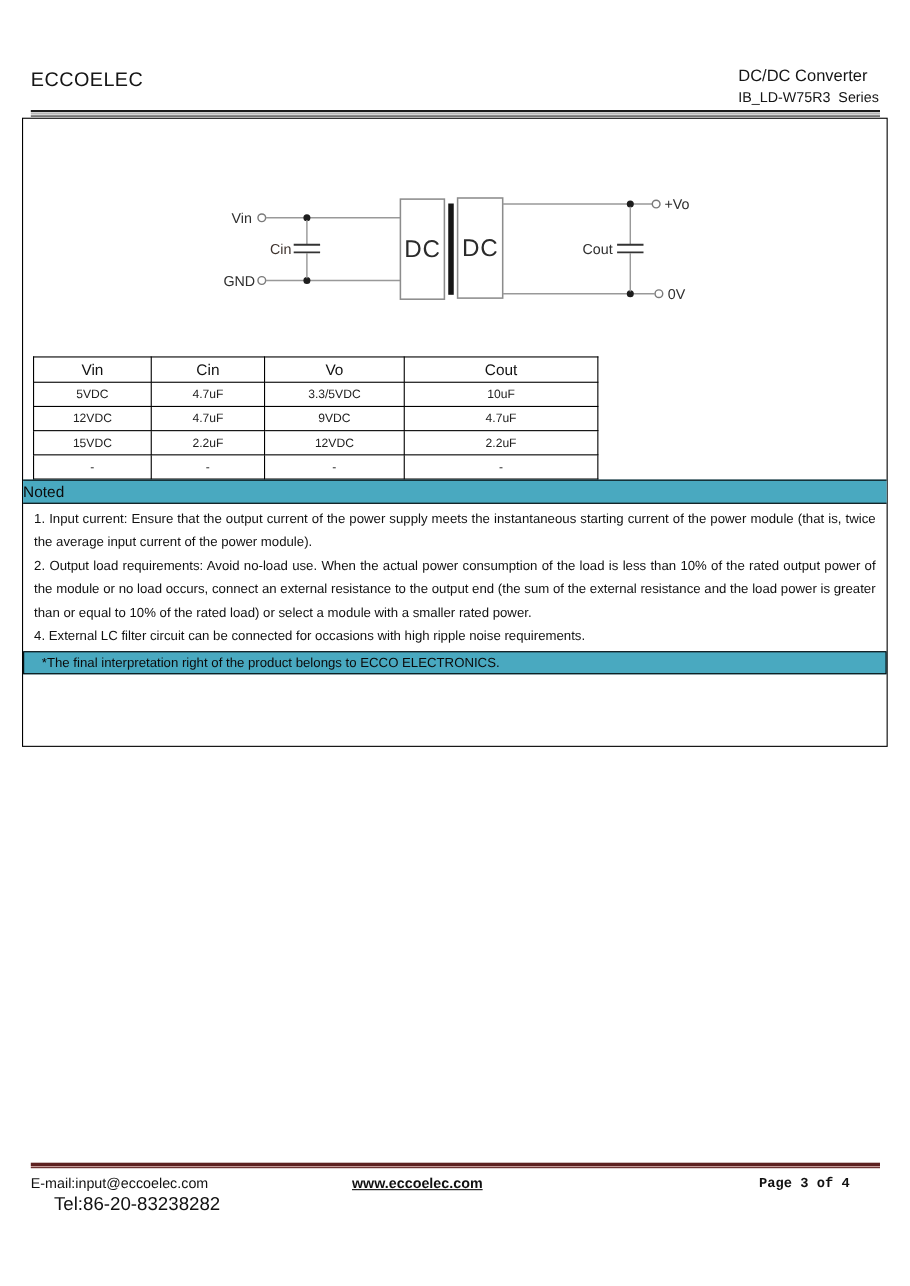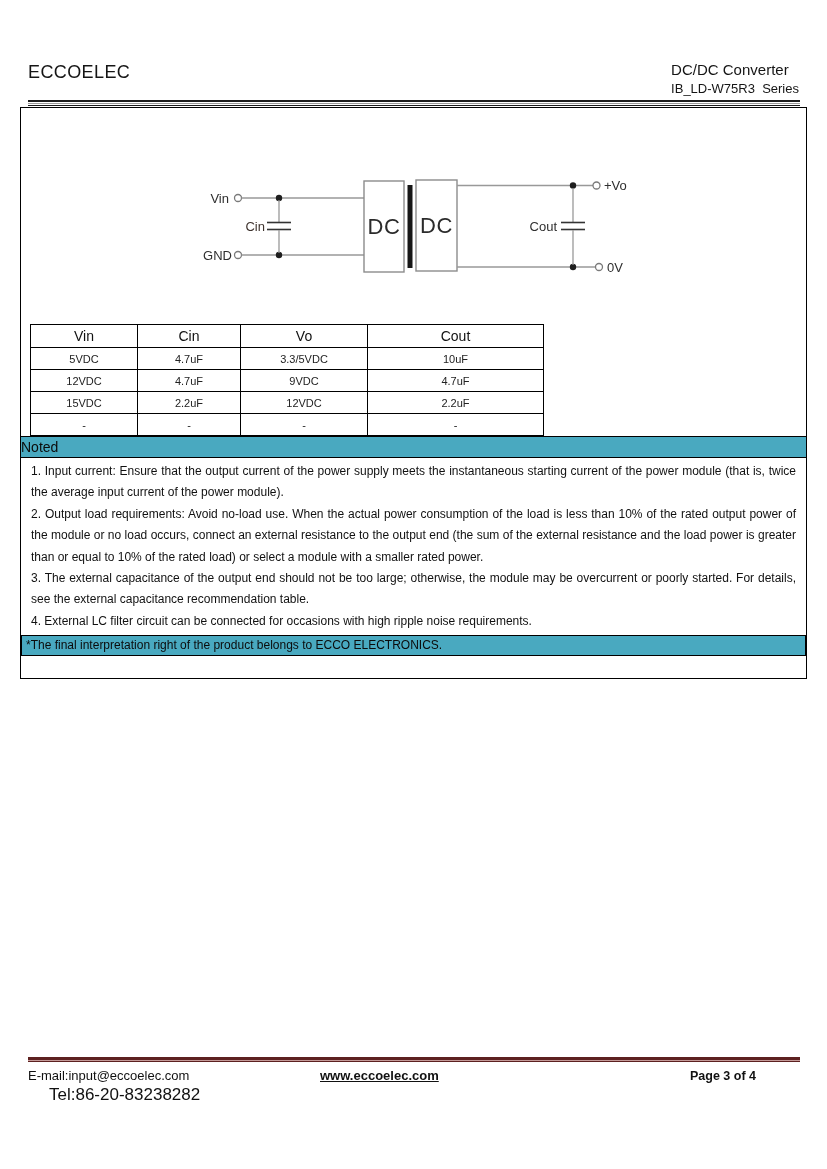--- a/index.html
+++ b/index.html
@@ -37,32 +37,32 @@
   .noted-bar{
     height:20px;background:#49A9C0;border-top:1px solid #000;border-bottom:1px solid #000;
     padding-left:0;font-size:14px;line-height:20px;color:#0b0b0b;
   }
   .notes{padding:3px 10px 0 10px;}
   .notes p{
     margin:0;font-size:12px;line-height:21.4px;text-align:justify;color:#111;
   }
   .disclaimer-bar{
     margin:3px 0 0 0;height:19px;background:#49A9C0;border:1px solid #000;
-    padding-left:4px;font-size:12px;line-height:19px;color:#0b0b0b;
+    padding-left:16px;font-size:12px;line-height:19px;color:#0b0b0b;
   }
   
   .ftr-rule{position:absolute;left:28px;top:1057px;width:772px;}
   .ftr-rule .l1{height:3px;background:#5d2120;}
   .ftr-rule .l2{height:1px;background:#c49a98;}
   .ftr-rule .l3{height:1px;background:#5d2120;}
   .ftr-email{position:absolute;left:28px;top:1068px;font-size:13px;color:#111;}
   .ftr-tel{position:absolute;left:28px;top:1085px;font-size:17px;color:#111;margin-left:21px;}
   .ftr-web{position:absolute;left:320px;top:1068px;font-size:13px;font-weight:bold;
            text-decoration:underline;color:#111;cursor:pointer;}
-  .ftr-page{position:absolute;left:690px;top:1069px;font-size:12.5px;font-weight:bold;color:#111;}
+  .ftr-page{position:absolute;left:690px;top:1069px;font-size:12.5px;font-weight:bold;color:#111;font-family:Liberation Mono, monospace;}
   svg text{font-family:"Liberation Sans", sans-serif;}
 </style>
 </head>
 <body>
 
 <div class="company">ECCOELEC</div>
 <div class="hdr-right">
   <div class="hdr-product">DC/DC Converter</div>
   <div class="hdr-series">IB_LD-W75R3  Series</div>
 </div>
@@ -155,21 +155,20 @@
         <td>-</td>
         <td>-</td>
       </tr>
     </tbody>
   </table>
 
   <div class="noted-bar">Noted</div>
   <div class="notes">
     <p>1. Input current: Ensure that the output current of the power supply meets the instantaneous starting current of the power module (that is, twice the average input current of the power module).</p>
     <p>2. Output load requirements: Avoid no-load use. When the actual power consumption of the load is less than 10% of the rated output power of the module or no load occurs, connect an external resistance to the output end (the sum of the external resistance and the load power is greater than or equal to 10% of the rated load) or select a module with a smaller rated power.</p>
-    <p>3. The external capacitance of the output end should not be too large; otherwise, the module may be overcurrent or poorly started. For details, see the external capacitance recommendation table.</p>
     <p>4. External LC filter circuit can be connected for occasions with high ripple noise requirements.</p>
   </div>
   <div class="disclaimer-bar">*The final interpretation right of the product belongs to ECCO ELECTRONICS.</div>
 </div>
 
 <div class="ftr-rule">
   <div class="l1"></div>
   <div class="l2"></div>
   <div class="l3"></div>
 </div>

